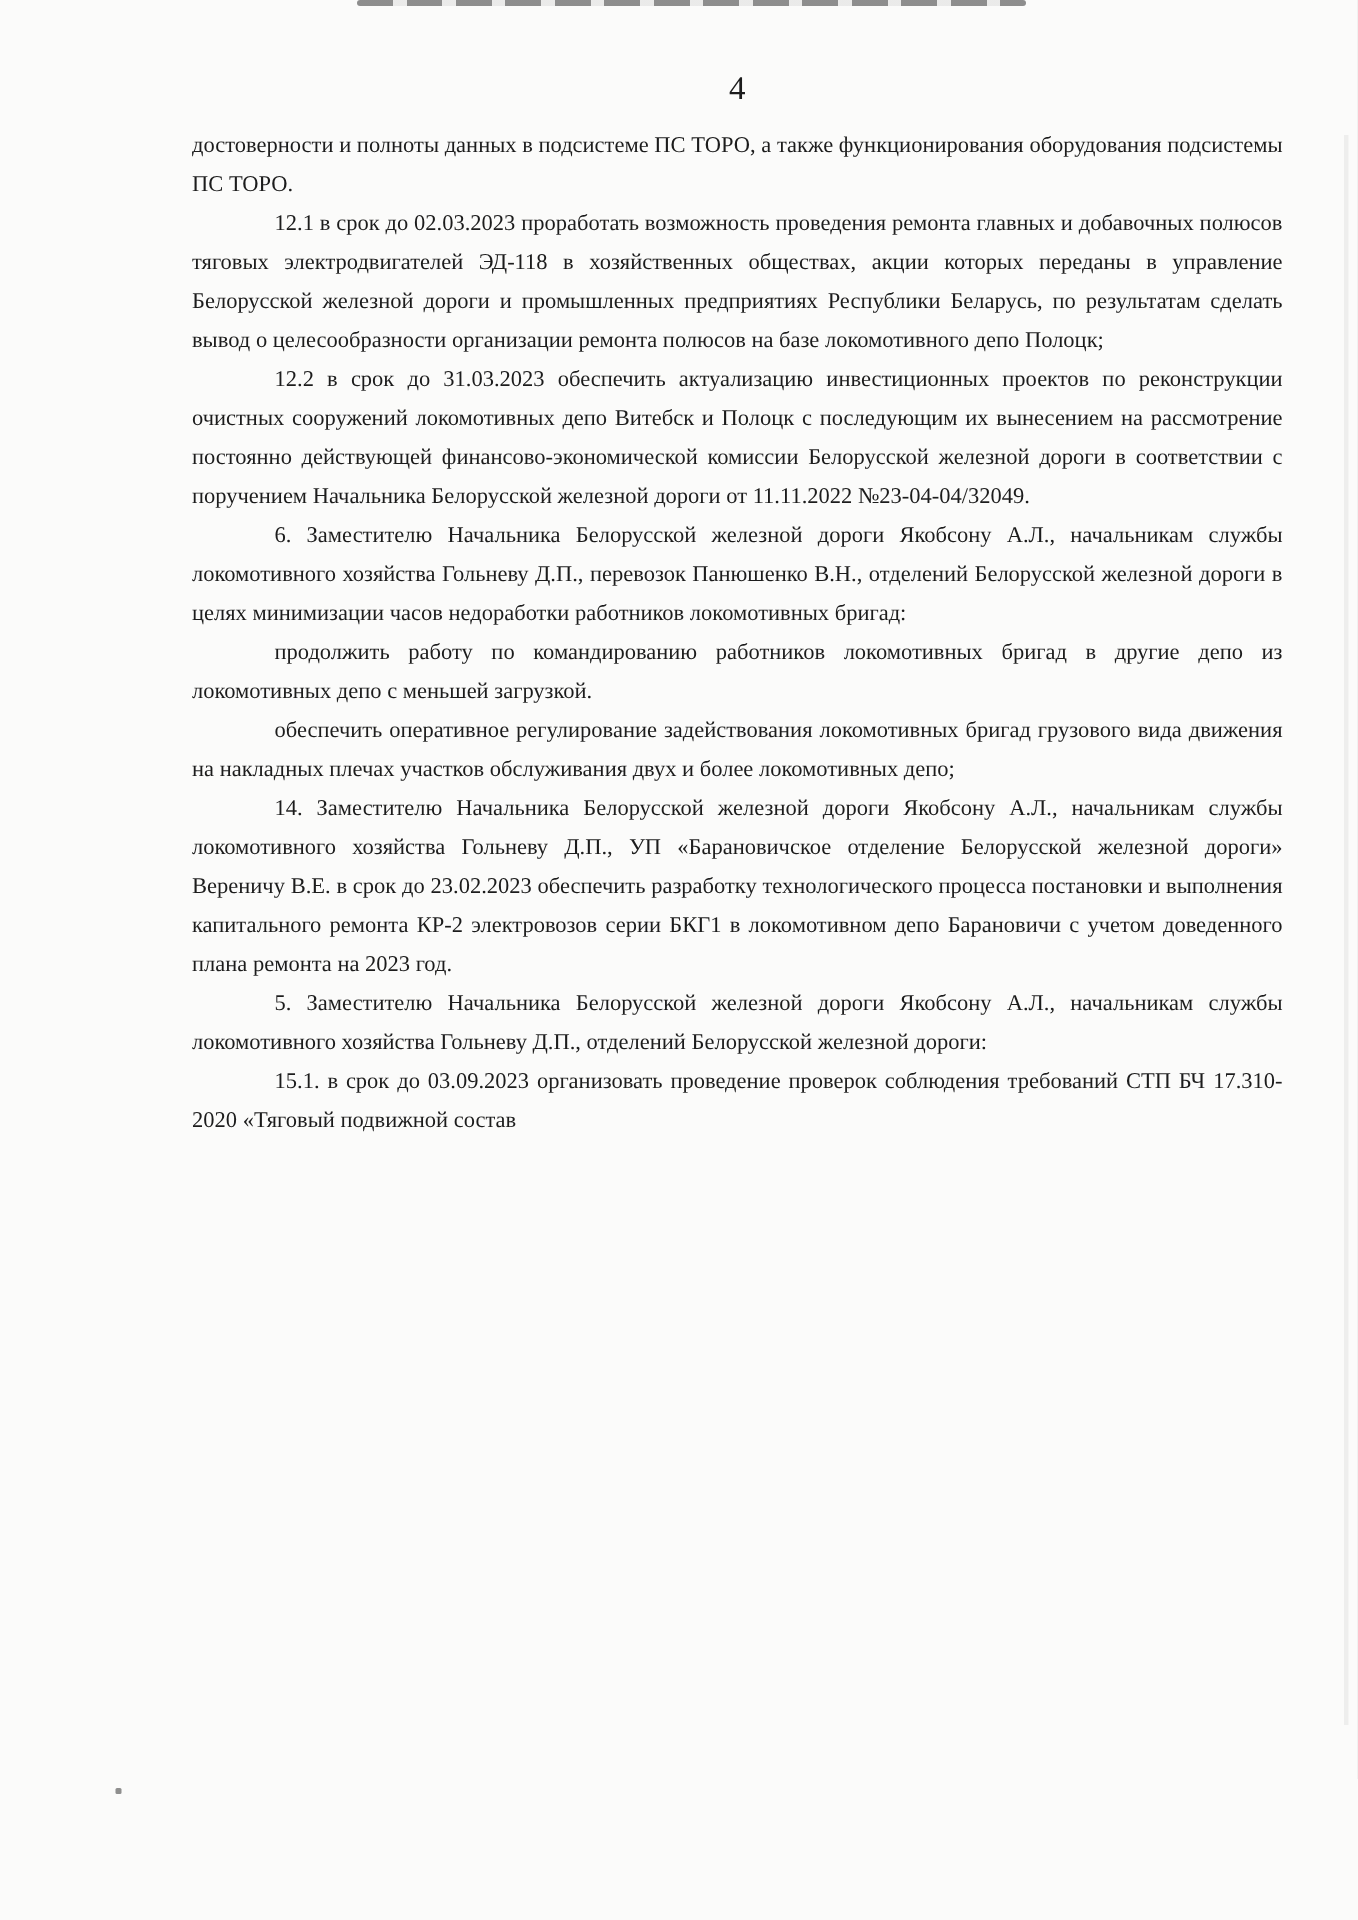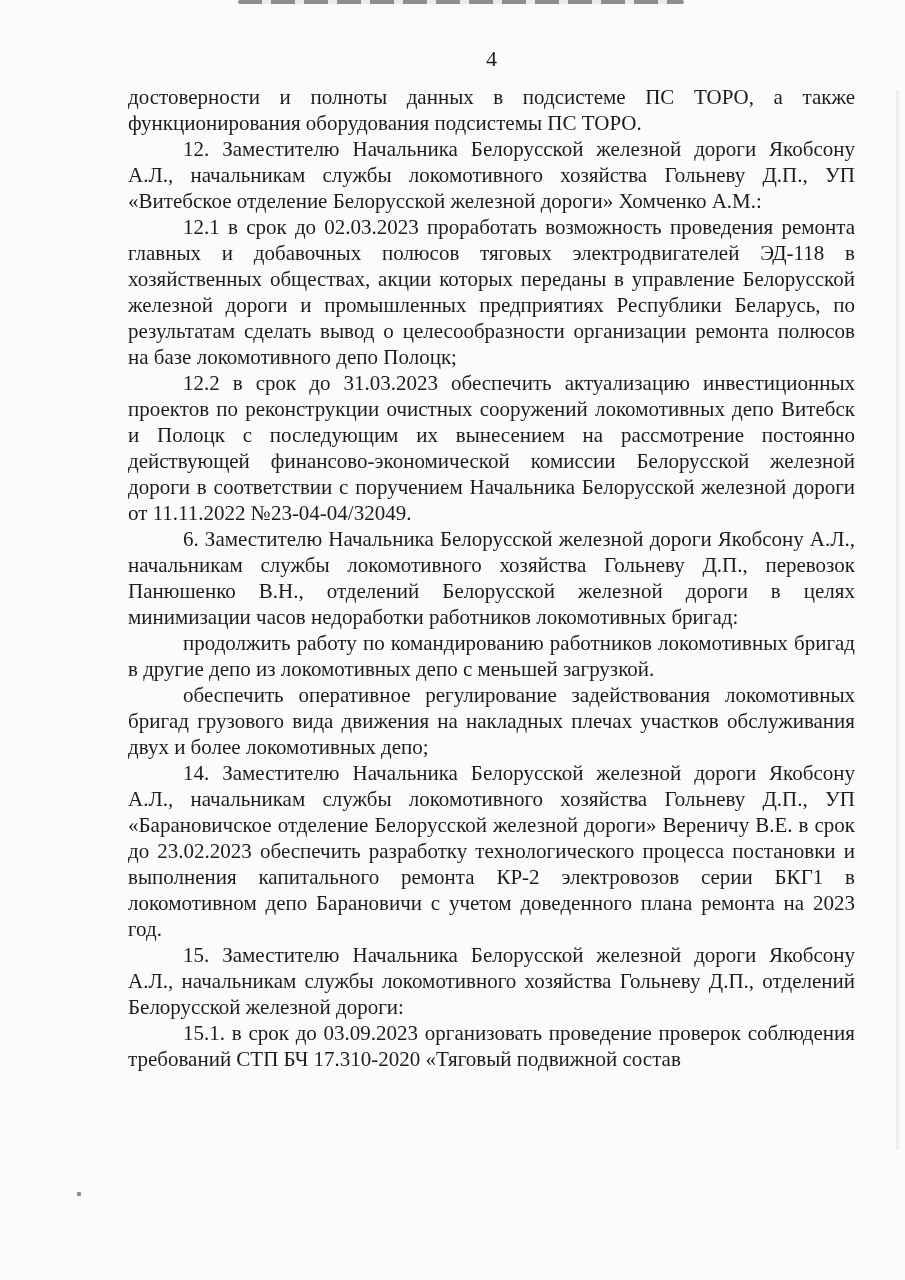--- a/index.html
+++ b/index.html
@@ -58,21 +58,21 @@
     width: 727px;
     text-align: center;
     font-size: 22px;
     line-height: 26px;
   }
   .body-text {
     position: absolute;
     top: 84px;
     left: 128px;
     width: 727px;
-    font-size: 21px;
+    font-size: 15px;
     line-height: 26px;
     text-align: justify;
     text-justify: inter-word;
   }
   .para {
     margin: 0;
     padding: 0;
     text-indent: 55px;
   }
   .para.no-indent {
@@ -85,24 +85,23 @@
 <div class="page">
 
   <div class="scan-artifact-top"></div>
   <div class="scan-edge-right"></div>
   <div class="scan-speck"></div>
 
   <div class="page-number">4</div>
 
   <div class="body-text">
     <p class="para no-indent">достоверности и полноты данных в подсистеме ПС ТОРО, а также функционирования оборудования подсистемы ПС ТОРО.</p>
-    <p class="para">12. Заместителю Начальника Белорусской железной дороги Якобсону А.Л., начальникам службы локомотивного хозяйства Гольневу Д.П., УП «Витебское отделение Белорусской железной дороги» Хомченко А.М.:</p>
     <p class="para">12.1 в срок до 02.03.2023 проработать возможность проведения ремонта главных и добавочных полюсов тяговых электродвигателей ЭД-118 в хозяйственных обществах, акции которых переданы в управление Белорусской железной дороги и промышленных предприятиях Республики Беларусь, по результатам сделать вывод о целесообразности организации ремонта полюсов на базе локомотивного депо Полоцк;</p>
     <p class="para">12.2 в срок до 31.03.2023 обеспечить актуализацию инвестиционных проектов по реконструкции очистных сооружений локомотивных депо Витебск и Полоцк с последующим их вынесением на рассмотрение постоянно действующей финансово-экономической комиссии Белорусской железной дороги в соответствии с поручением Начальника Белорусской железной дороги от 11.11.2022 №23-04-04/32049.</p>
     <p class="para">6. Заместителю Начальника Белорусской железной дороги Якобсону А.Л., начальникам службы локомотивного хозяйства Гольневу Д.П., перевозок Панюшенко В.Н., отделений Белорусской железной дороги в целях минимизации часов недоработки работников локомотивных бригад:</p>
     <p class="para">продолжить работу по командированию работников локомотивных бригад в другие депо из локомотивных депо с меньшей загрузкой.</p>
     <p class="para">обеспечить оперативное регулирование задействования локомотивных бригад грузового вида движения на накладных плечах участков обслуживания двух и более локомотивных депо;</p>
     <p class="para">14. Заместителю Начальника Белорусской железной дороги Якобсону А.Л., начальникам службы локомотивного хозяйства Гольневу Д.П., УП «Барановичское отделение Белорусской железной дороги» Вереничу В.Е. в срок до 23.02.2023 обеспечить разработку технологического процесса постановки и выполнения капитального ремонта КР-2 электровозов серии БКГ1 в локомотивном депо Барановичи с учетом доведенного плана ремонта на 2023 год.</p>
-    <p class="para">15. Заместителю Начальника Белорусской железной дороги Якобсону А.Л., начальникам службы локомотивного хозяйства Гольневу Д.П., отделений Белорусской железной дороги:</p>
+    <p class="para">5. Заместителю Начальника Белорусской железной дороги Якобсону А.Л., начальникам службы локомотивного хозяйства Гольневу Д.П., отделений Белорусской железной дороги:</p>
     <p class="para">15.1. в срок до 03.09.2023 организовать проведение проверок соблюдения требований СТП БЧ 17.310-2020 «Тяговый подвижной состав</p>
   </div>
 
 </div>
 
 </body></html>

